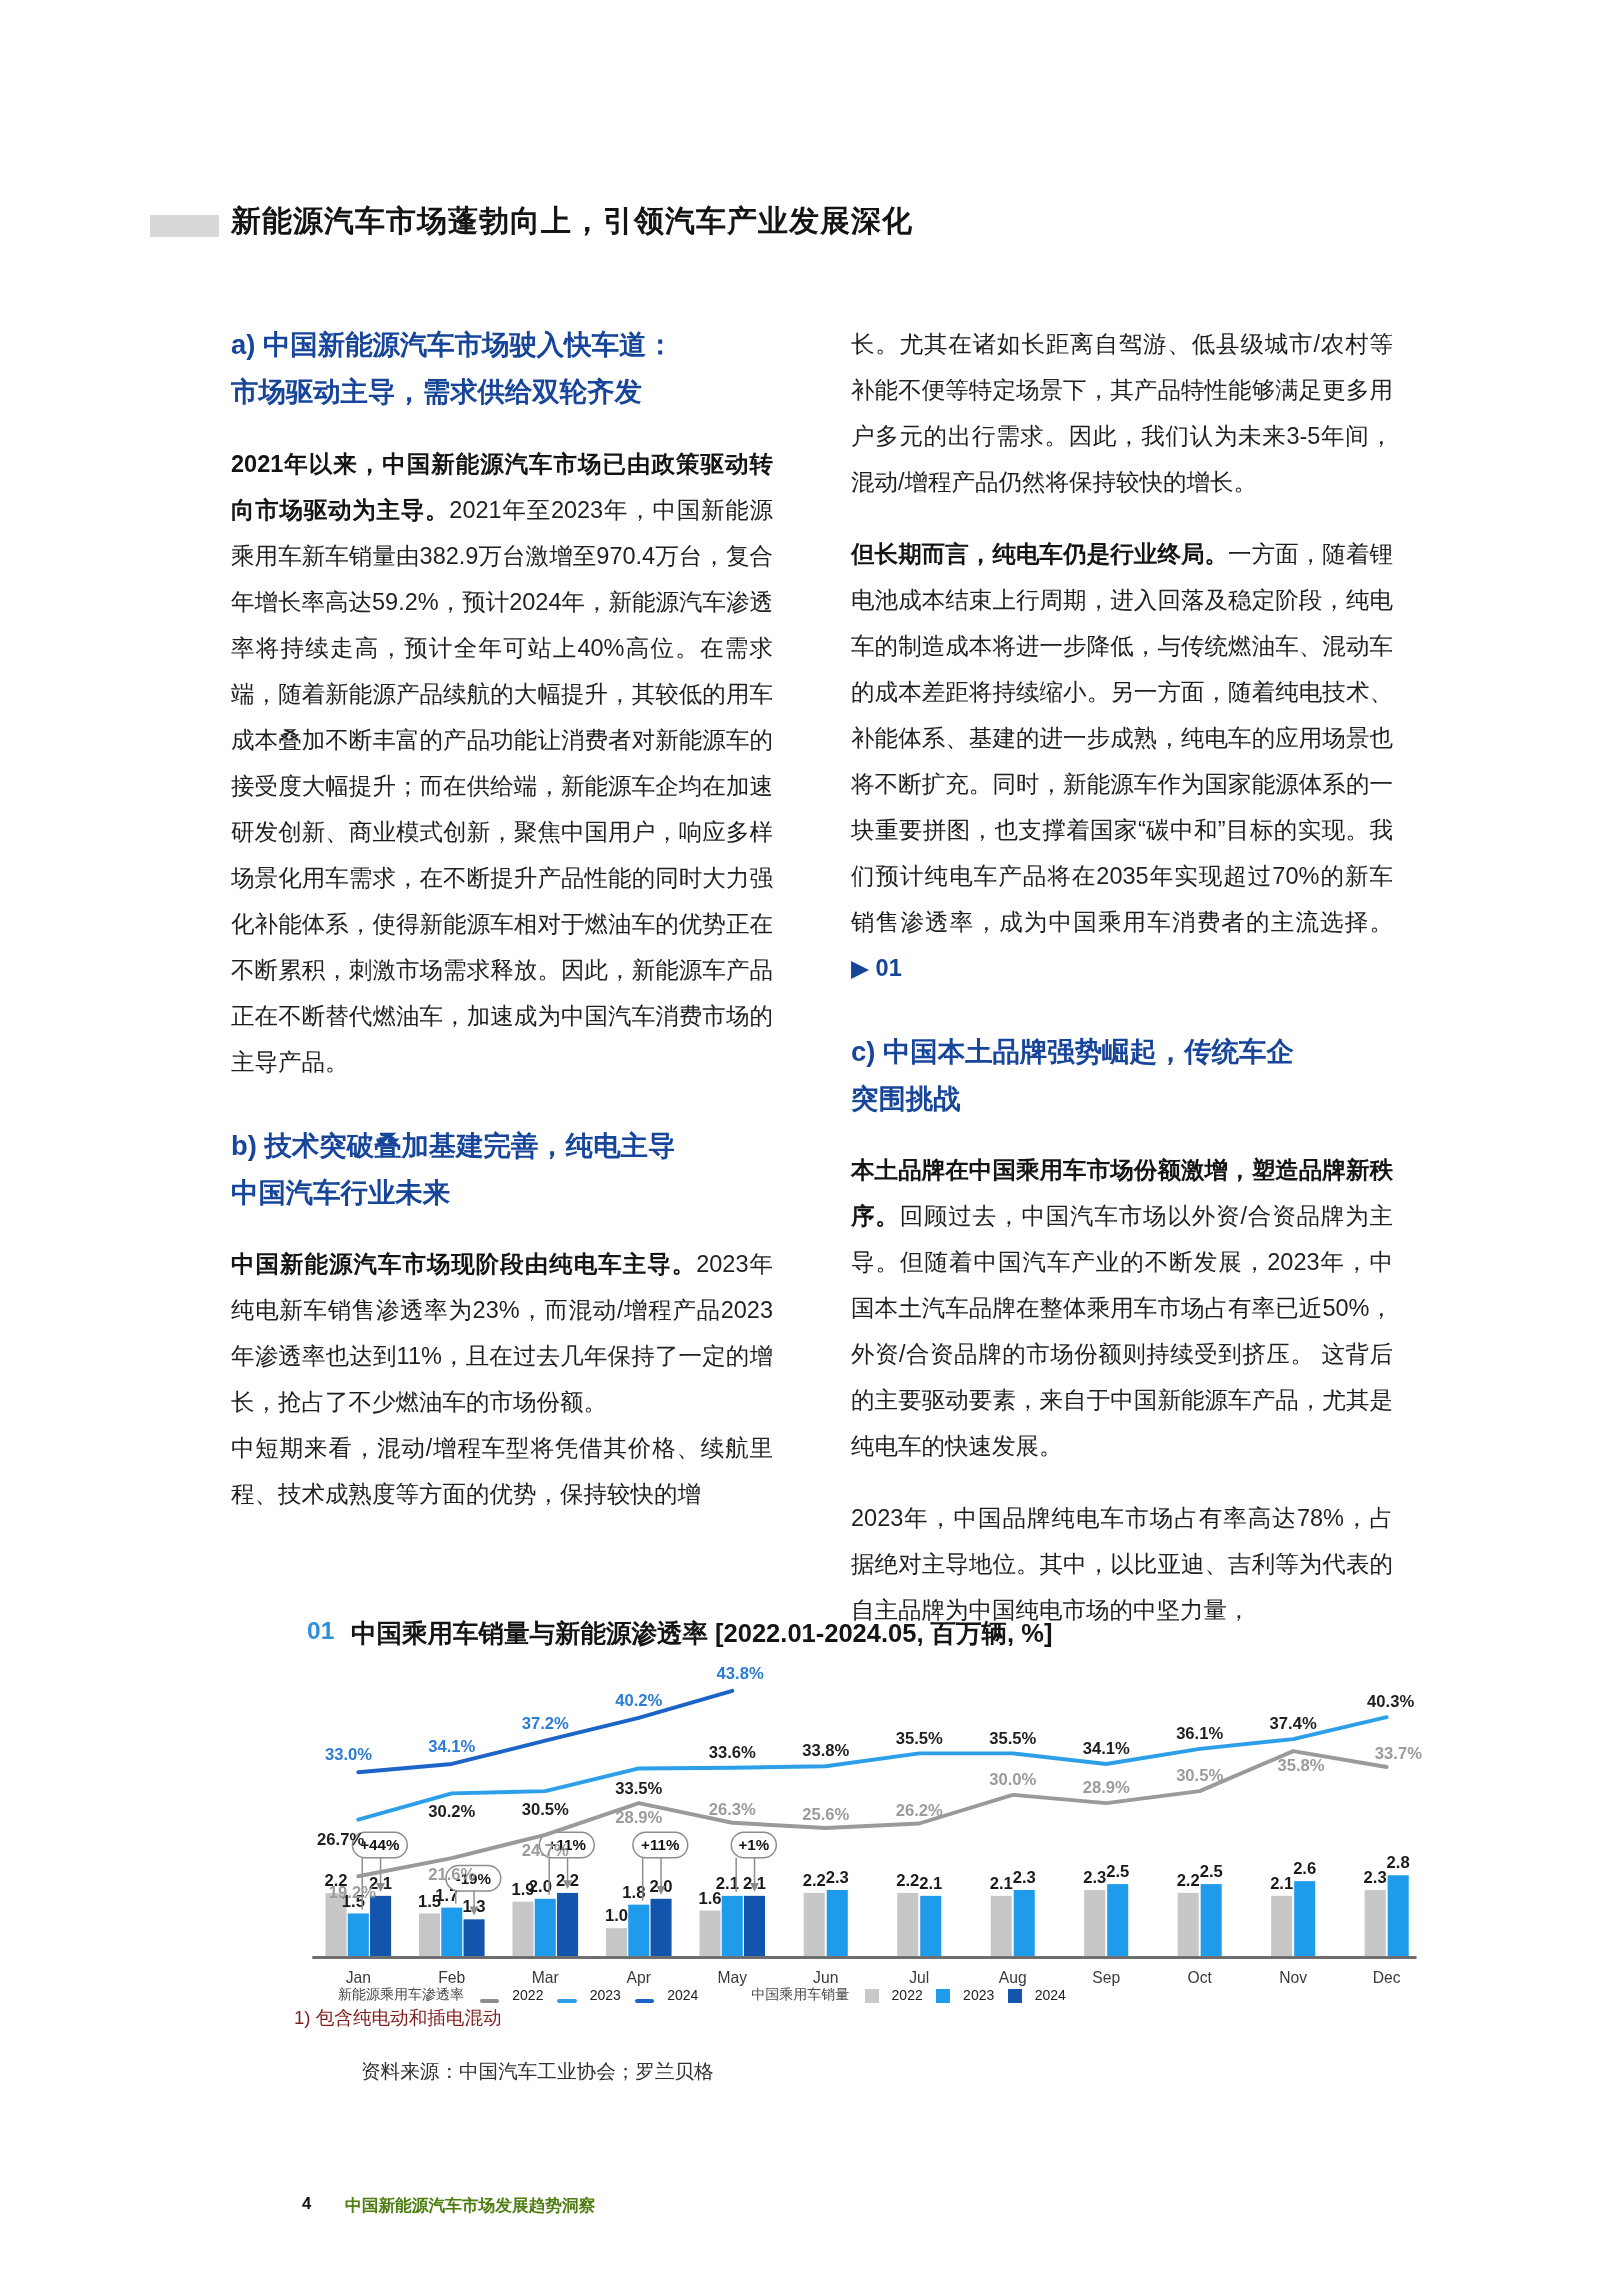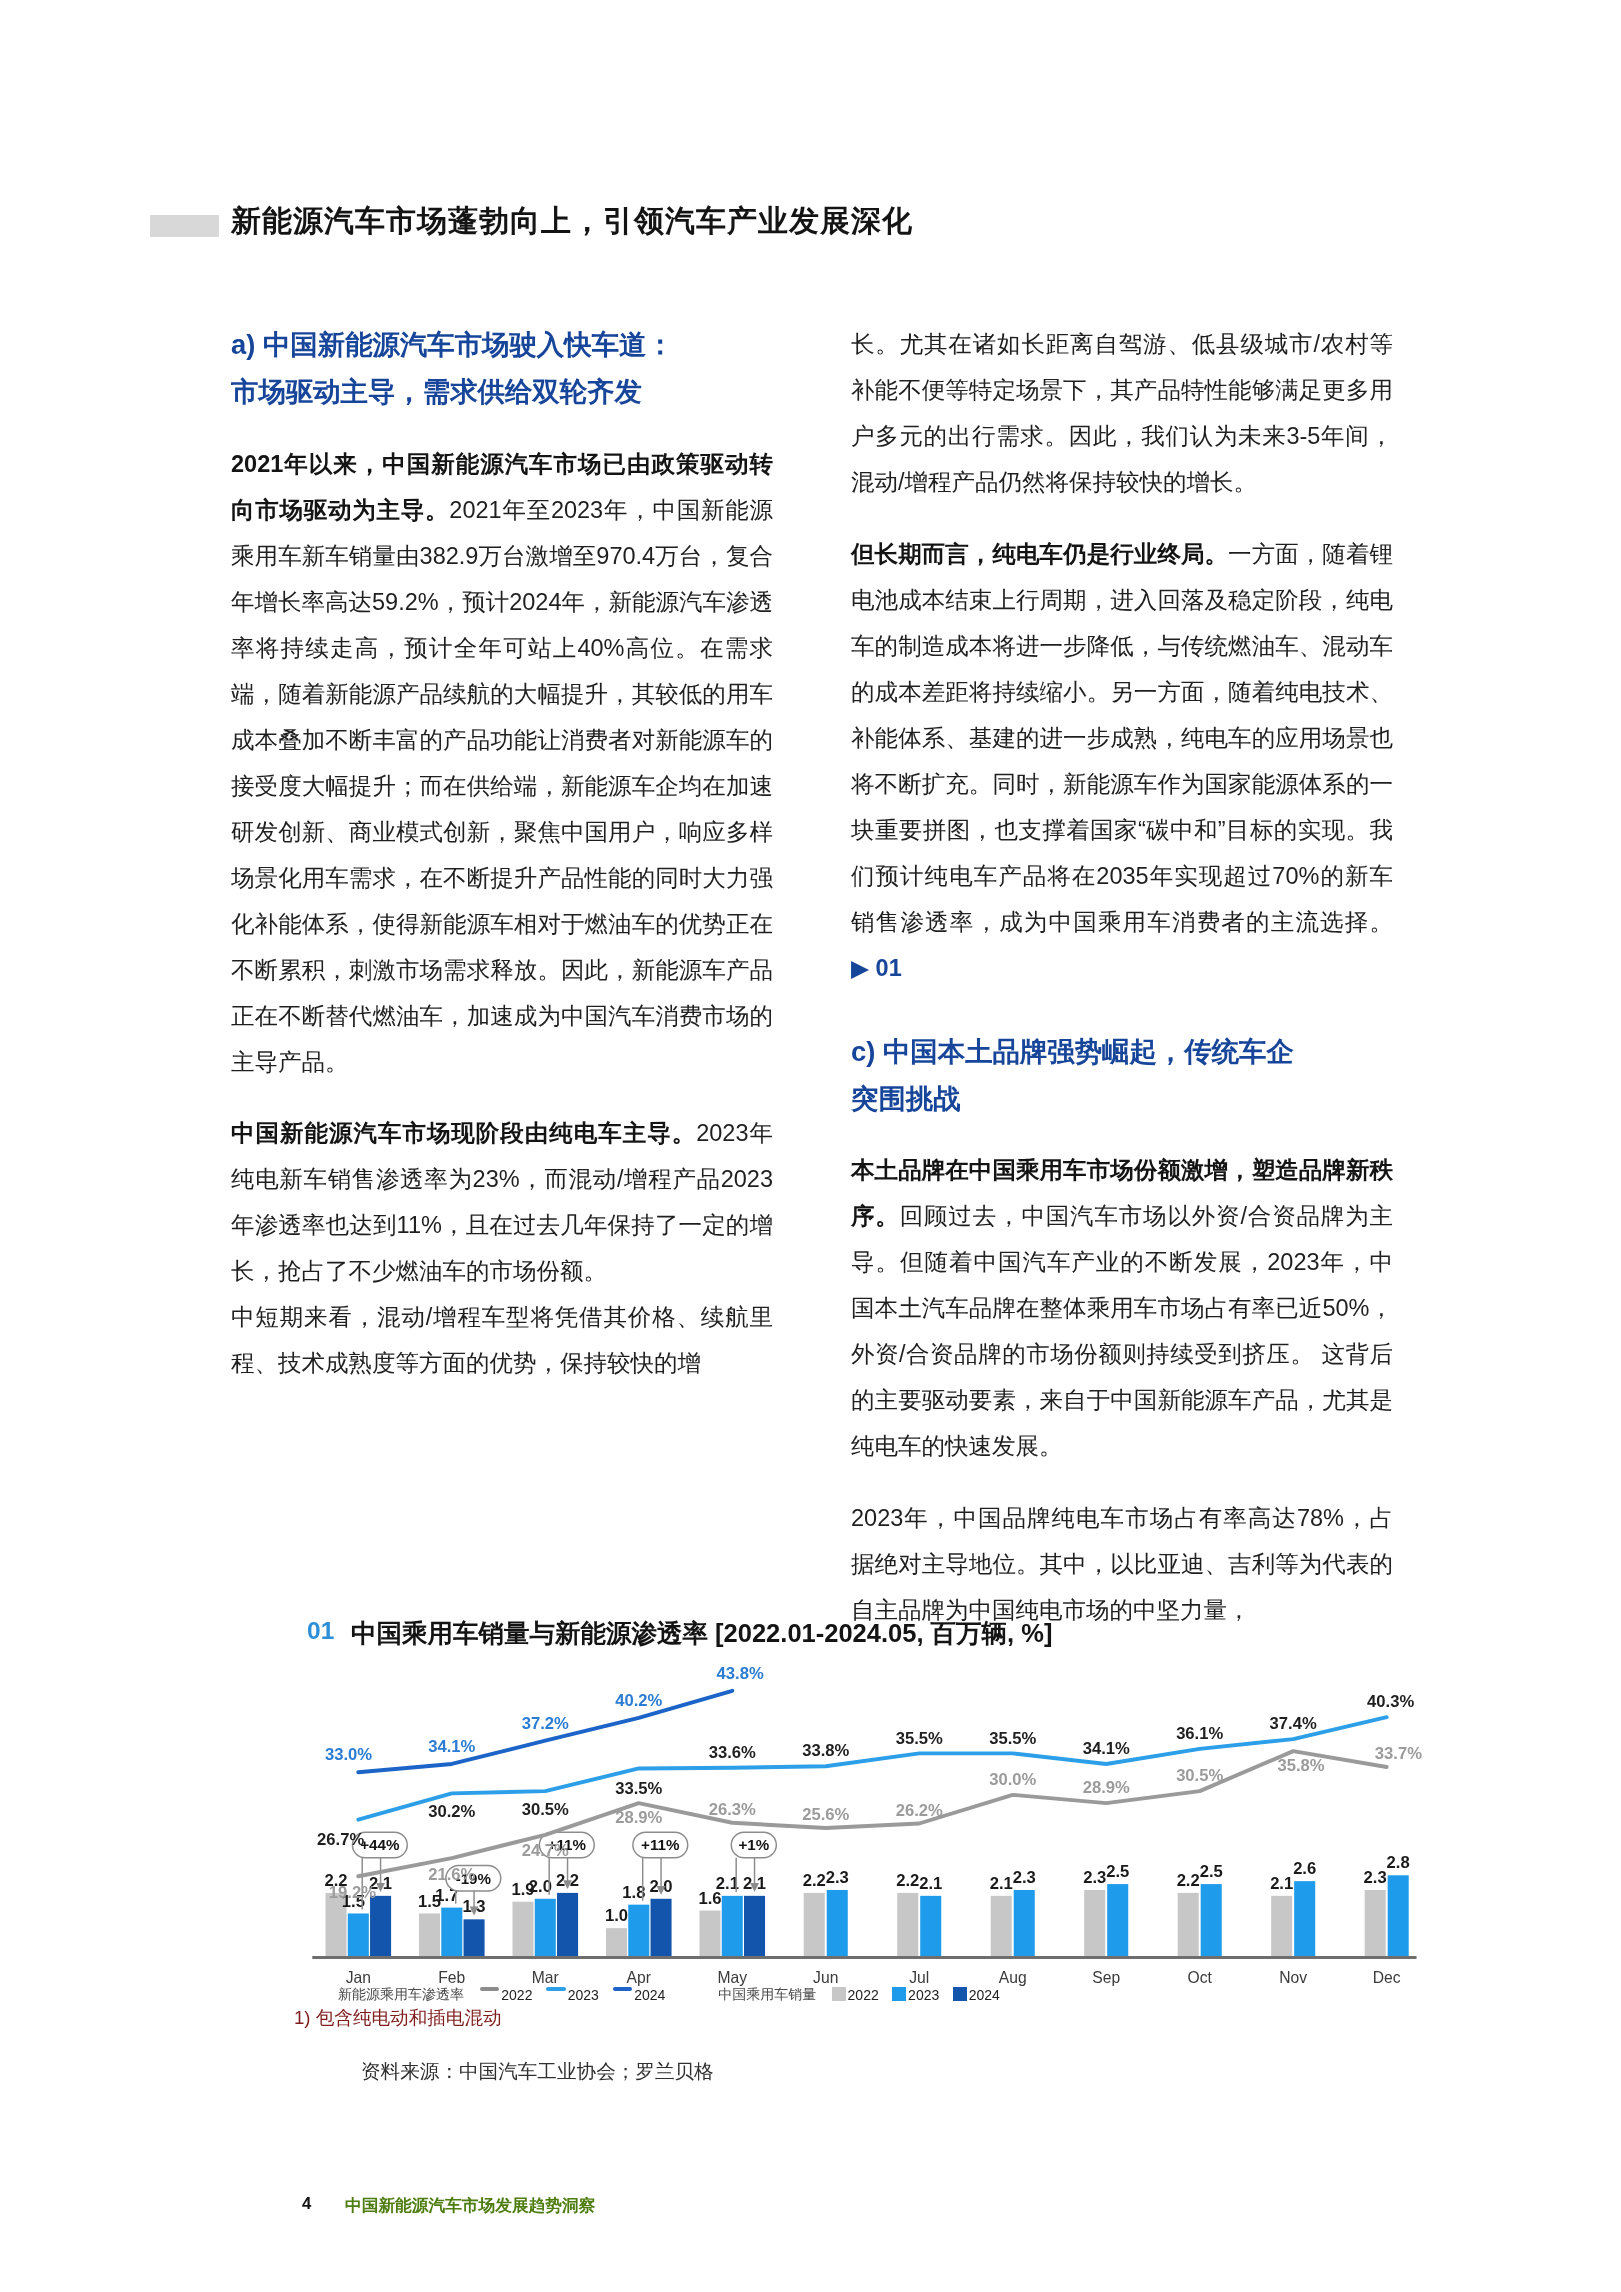--- a/index.html
+++ b/index.html
@@ -23,21 +23,21 @@
 
   
   .fig-number{position:absolute;left:307px;top:1617px;font-size:24.5px;font-weight:bold;color:#2e8fd8;}
   .fig-title{position:absolute;left:351px;top:1616px;font-size:25.5px;font-weight:bold;color:#141414;}
   .chart-wrap{position:absolute;left:290px;top:1656px;width:1141px;height:372px;}
 
   
   .legend{position:absolute;left:338px;top:1986px;display:flex;align-items:center;gap:13.7px;
           font-size:14px;color:#4a4a4a;}
   .legend .group-label{margin-right:2px;}
-  .legend .item{display:flex;align-items:flex-start;gap:2px;color:#222;}
+  .legend .item{display:flex;align-items:flex-end;gap:13px;color:#222;}
   .legend .line-swatch{display:inline-block;width:19.6px;height:3.9px;border-radius:2px;}
   .legend .sq-swatch{display:inline-block;width:13.7px;height:13.7px;}
   .sw-l22{background:#8c8c8c;} .sw-l23{background:#2d9fe8;} .sw-l24{background:#1c64c8;}
   .sw-b22{background:#c7c7c7;} .sw-b23{background:#1e9beb;} .sw-b24{background:#1355ac;}
   .legend .gap{width:25.5px;}
 
   .footnote{position:absolute;left:294px;top:2005px;font-size:18.6px;color:#7f1d1d;}
   .source{position:absolute;left:361px;top:2058px;font-size:19.6px;color:#2f2f2f;}
 
   
@@ -51,20 +51,21 @@
 <body>
 
 <div class="page">
 
   <div class="accent-bar"></div>
   <h1 class="page-title">新能源汽车市场蓬勃向上，引领汽车产业发展深化</h1>
 
   <section class="col col-left">
     <h2 class="sec-heading"><span>a) 中国新能源汽车市场驶入快车道：</span><br><span>市场驱动主导，需求供给双轮齐发</span></h2>
     <p><strong>2021年以来，中国新能源汽车市场已由政策驱动转向市场驱动为主导。</strong><span>2021年至2023年，中国新能源乘用车新车销量由382.9万台激增至970.4万台，复合年增长率高达59.2%，预计2024年，新能源汽车渗透率将持续走高，预计全年可站上40%高位。在需求端，随着新能源产品续航的大幅提升，其较低的用车成本叠加不断丰富的产品功能让消费者对新能源车的接受度大幅提升；而在供给端，新能源车企均在加速研发创新、商业模式创新，聚焦中国用户，响应多样场景化用车需求，在不断提升产品性能的同时大力强化补能体系，使得新能源车相对于燃油车的优势正在不断累积，刺激市场需求释放。因此，新能源车产品正在不断替代燃油车，加速成为中国汽车消费市场的主导产品。</span></p>
+    <h2 class="sec-heading mt"><span>b) 技术突破叠加基建完善，纯电主导</span><br><span>中国汽车行业未来</span></h2>
     <p><strong>中国新能源汽车市场现阶段由纯电车主导。</strong><span>2023年纯电新车销售渗透率为23%，而混动/增程产品2023年渗透率也达到11%，且在过去几年保持了一定的增长，抢占了不少燃油车的市场份额。</span><br><span>中短期来看，混动/增程车型将凭借其价格、续航里程、技术成熟度等方面的优势，保持较快的增</span></p>
   </section>
 
   <section class="col col-right">
     <p>长。尤其在诸如长距离自驾游、低县级城市/农村等补能不便等特定场景下，其产品特性能够满足更多用户多元的出行需求。因此，我们认为未来3-5年间，混动/增程产品仍然将保持较快的增长。</p>
     <p><strong>但长期而言，纯电车仍是行业终局。</strong><span>一方面，随着锂电池成本结束上行周期，进入回落及稳定阶段，纯电车的制造成本将进一步降低，与传统燃油车、混动车的成本差距将持续缩小。另一方面，随着纯电技术、补能体系、基建的进一步成熟，纯电车的应用场景也将不断扩充。同时，新能源车作为国家能源体系的一块重要拼图，也支撑着国家“碳中和”目标的实现。我们预计纯电车产品将在2035年实现超过70%的新车销售渗透率，成为中国乘用车消费者的主流选择。</span> <span class="fig-ref">▶ 01</span></p>
     <h2 class="sec-heading mt"><span>c) 中国本土品牌强势崛起，传统车企</span><br><span>突围挑战</span></h2>
     <p><strong>本土品牌在中国乘用车市场份额激增，塑造品牌新秩序。</strong><span>回顾过去，中国汽车市场以外资/合资品牌为主导。但随着中国汽车产业的不断发展，2023年，中国本土汽车品牌在整体乘用车市场占有率已近50%，外资/合资品牌的市场份额则持续受到挤压。 这背后的主要驱动要素，来自于中国新能源车产品，尤其是纯电车的快速发展。</span></p>
     <p>2023年，中国品牌纯电车市场占有率高达78%，占据绝对主导地位。其中，以比亚迪、吉利等为代表的自主品牌为中国纯电市场的中坚力量，</p>
   </section>

